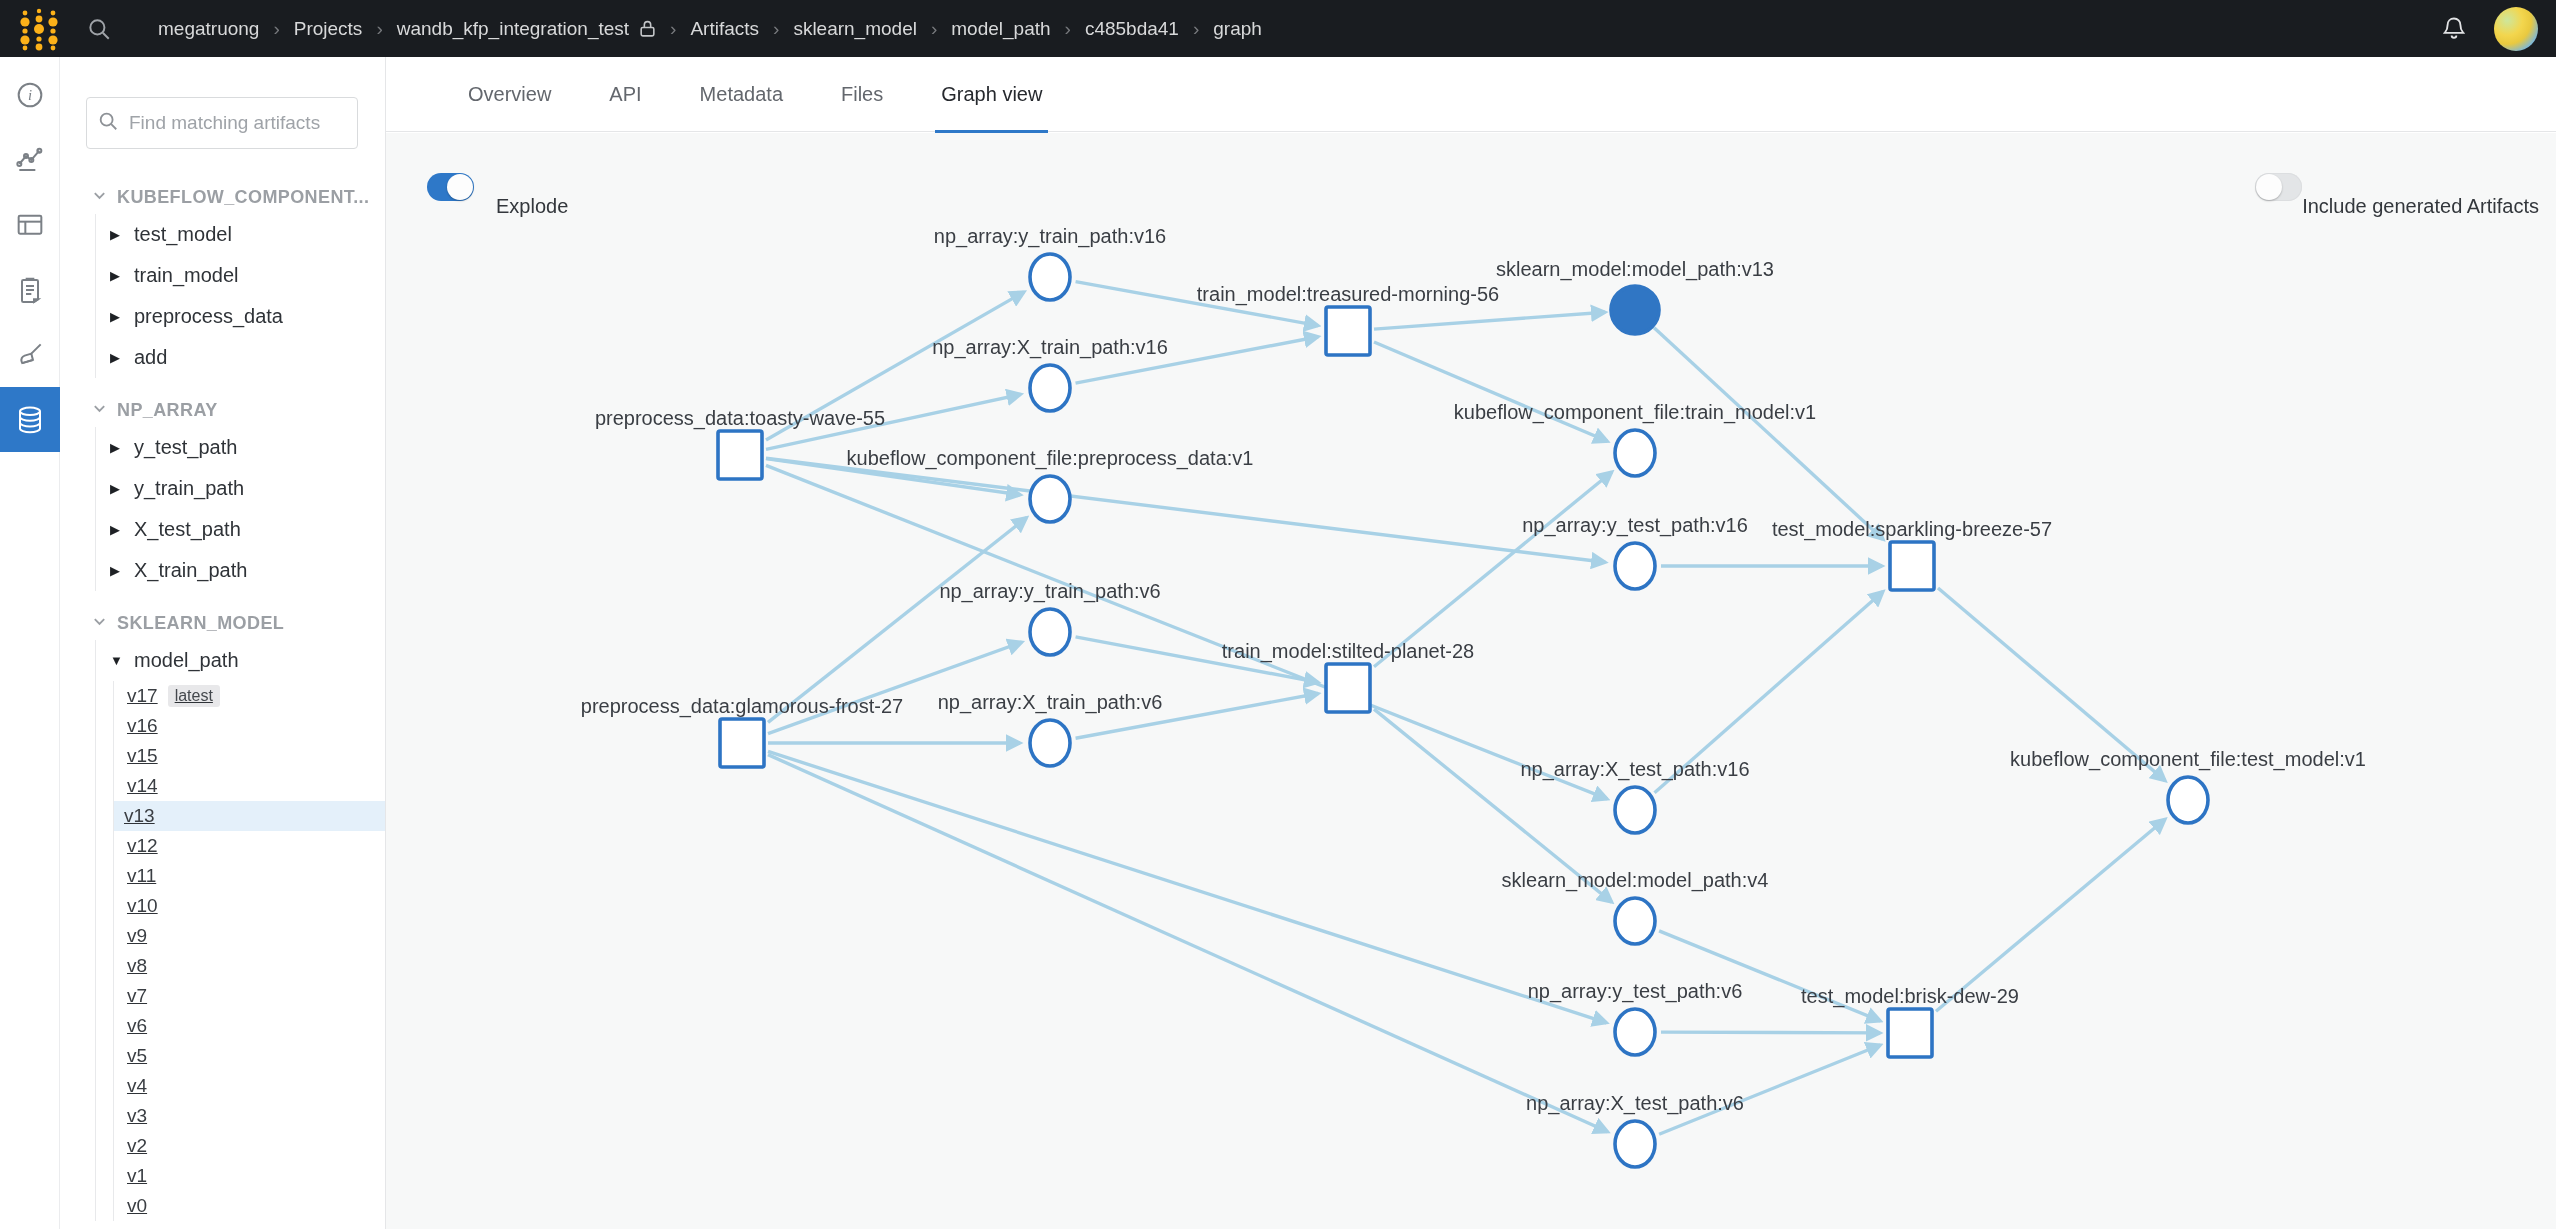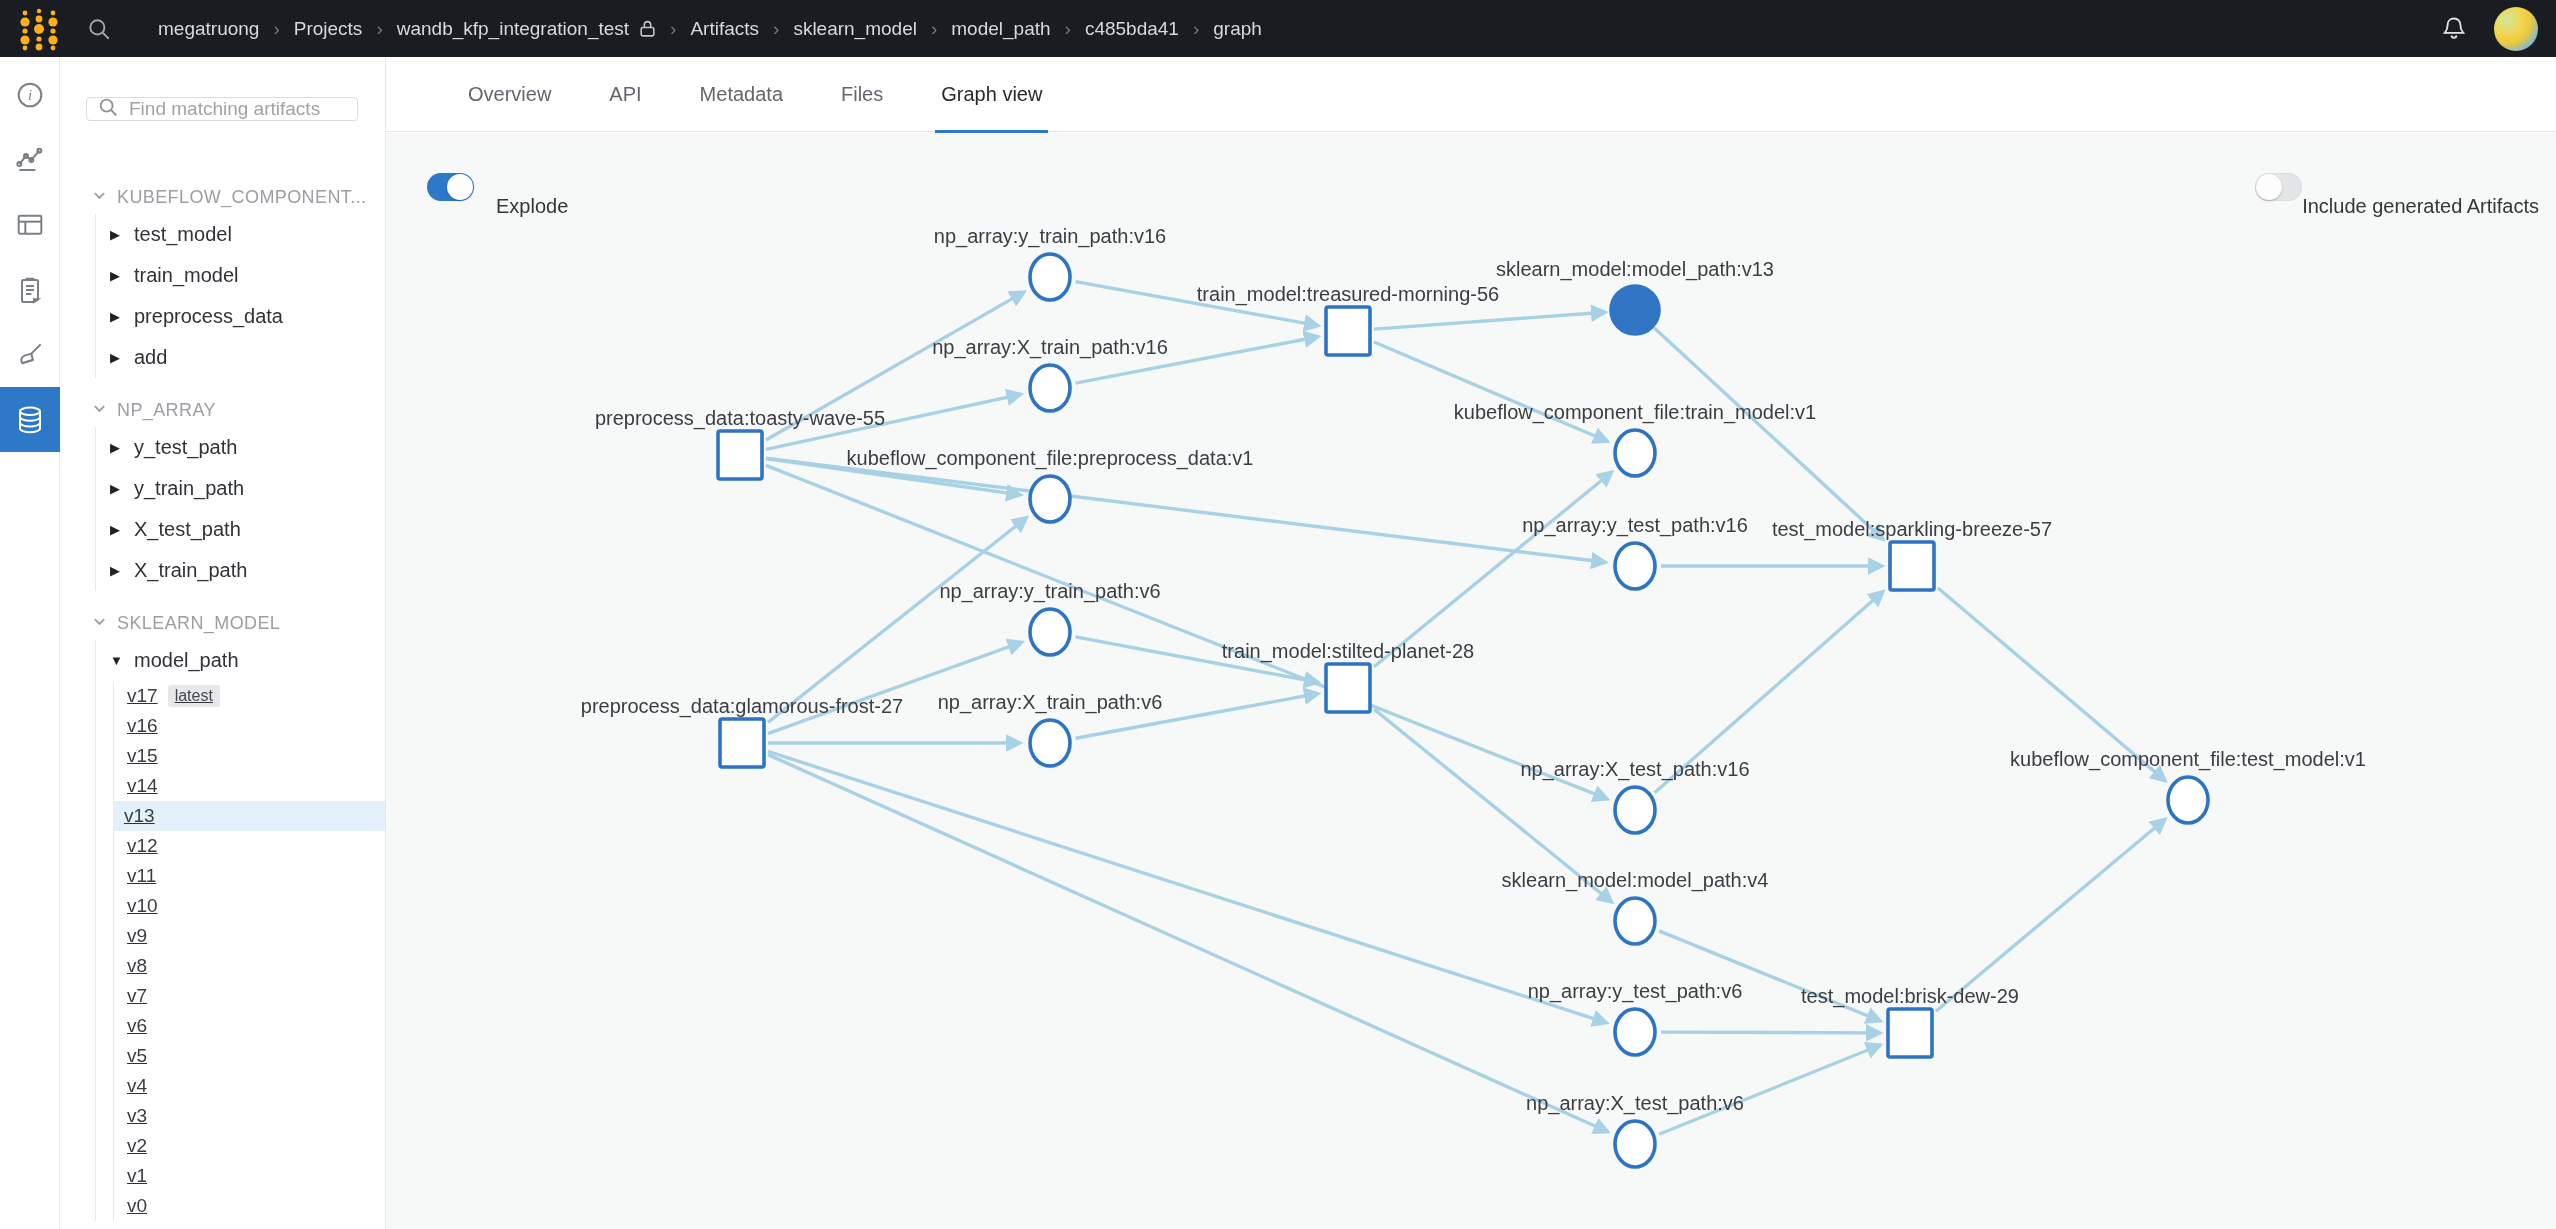--- a/index.html
+++ b/index.html
@@ -24,28 +24,28 @@
   
   .rail{position:absolute;left:0;top:57px;width:60px;height:1172px;background:#fff;border-right:1px solid #ebecee;}
   .rail-item{width:60px;height:65px;margin-top:0;display:flex;align-items:center;justify-content:center;
              color:#7b8086;cursor:pointer;}
   .rail-item.active{background:var(--accent,#2e78c8);color:#ffffff;}
   .rail-spacer{height:5px;}
 
   
   .sidebar{position:absolute;left:60px;top:57px;width:326px;height:1172px;background:#fff;
            border-right:1px solid #e5e6e8;overflow:hidden;}
-  .searchbox{position:absolute;left:26px;top:40px;width:272px;height:24px;border:1px solid #d9dbdd;
+  .searchbox{position:absolute;left:26px;top:40px;width:272px;height:52px;border:1px solid #d9dbdd;
              border-radius:4px;background:#fff;display:flex;align-items:center;padding:0 10px;color:#8d9196;}
   .searchbox input{border:none;outline:none;flex:1;font-size:19px;margin-left:8px;color:#33373c;
                    font-family:"Liberation Sans",sans-serif;background:transparent;}
   .searchbox input::placeholder{color:#9fa3a8;}
   .tree{position:absolute;left:0;top:108px;width:326px;}
   .tree-section-header{display:flex;align-items:center;gap:10px;margin:22px 0 6px 32px;
-                       font-size:18px;font-weight:normal;letter-spacing:.4px;color:#9b9fa4;cursor:pointer;}
+                       font-size:18px;font-weight:bold;letter-spacing:.4px;color:#9b9fa4;cursor:pointer;}
   .tree-items{margin-left:35px;border-left:1px solid #e8e9eb;padding-left:0;}
   .tree-item{display:flex;align-items:center;gap:12px;height:41px;font-size:20px;color:#2f3338;cursor:pointer;padding-left:14px;}
   .caret{font-size:13px;color:#1e2125;width:12px;}
   .versions{margin-left:17px;border-left:1px solid #e8e9eb;text-decoration:underline;}
   .version-row{height:30px;display:flex;align-items:center;font-size:19px;color:#3a3e43;
                padding-left:13px;cursor:pointer;}
   .version-row.selected{background:var(--sel-version,#e4f0fa);padding-left:10px;}
   .badge{margin-left:10px;background:#e8e8ea;color:#44484d;font-size:16px;border-radius:3px;padding:2px 7px;}
 
   

